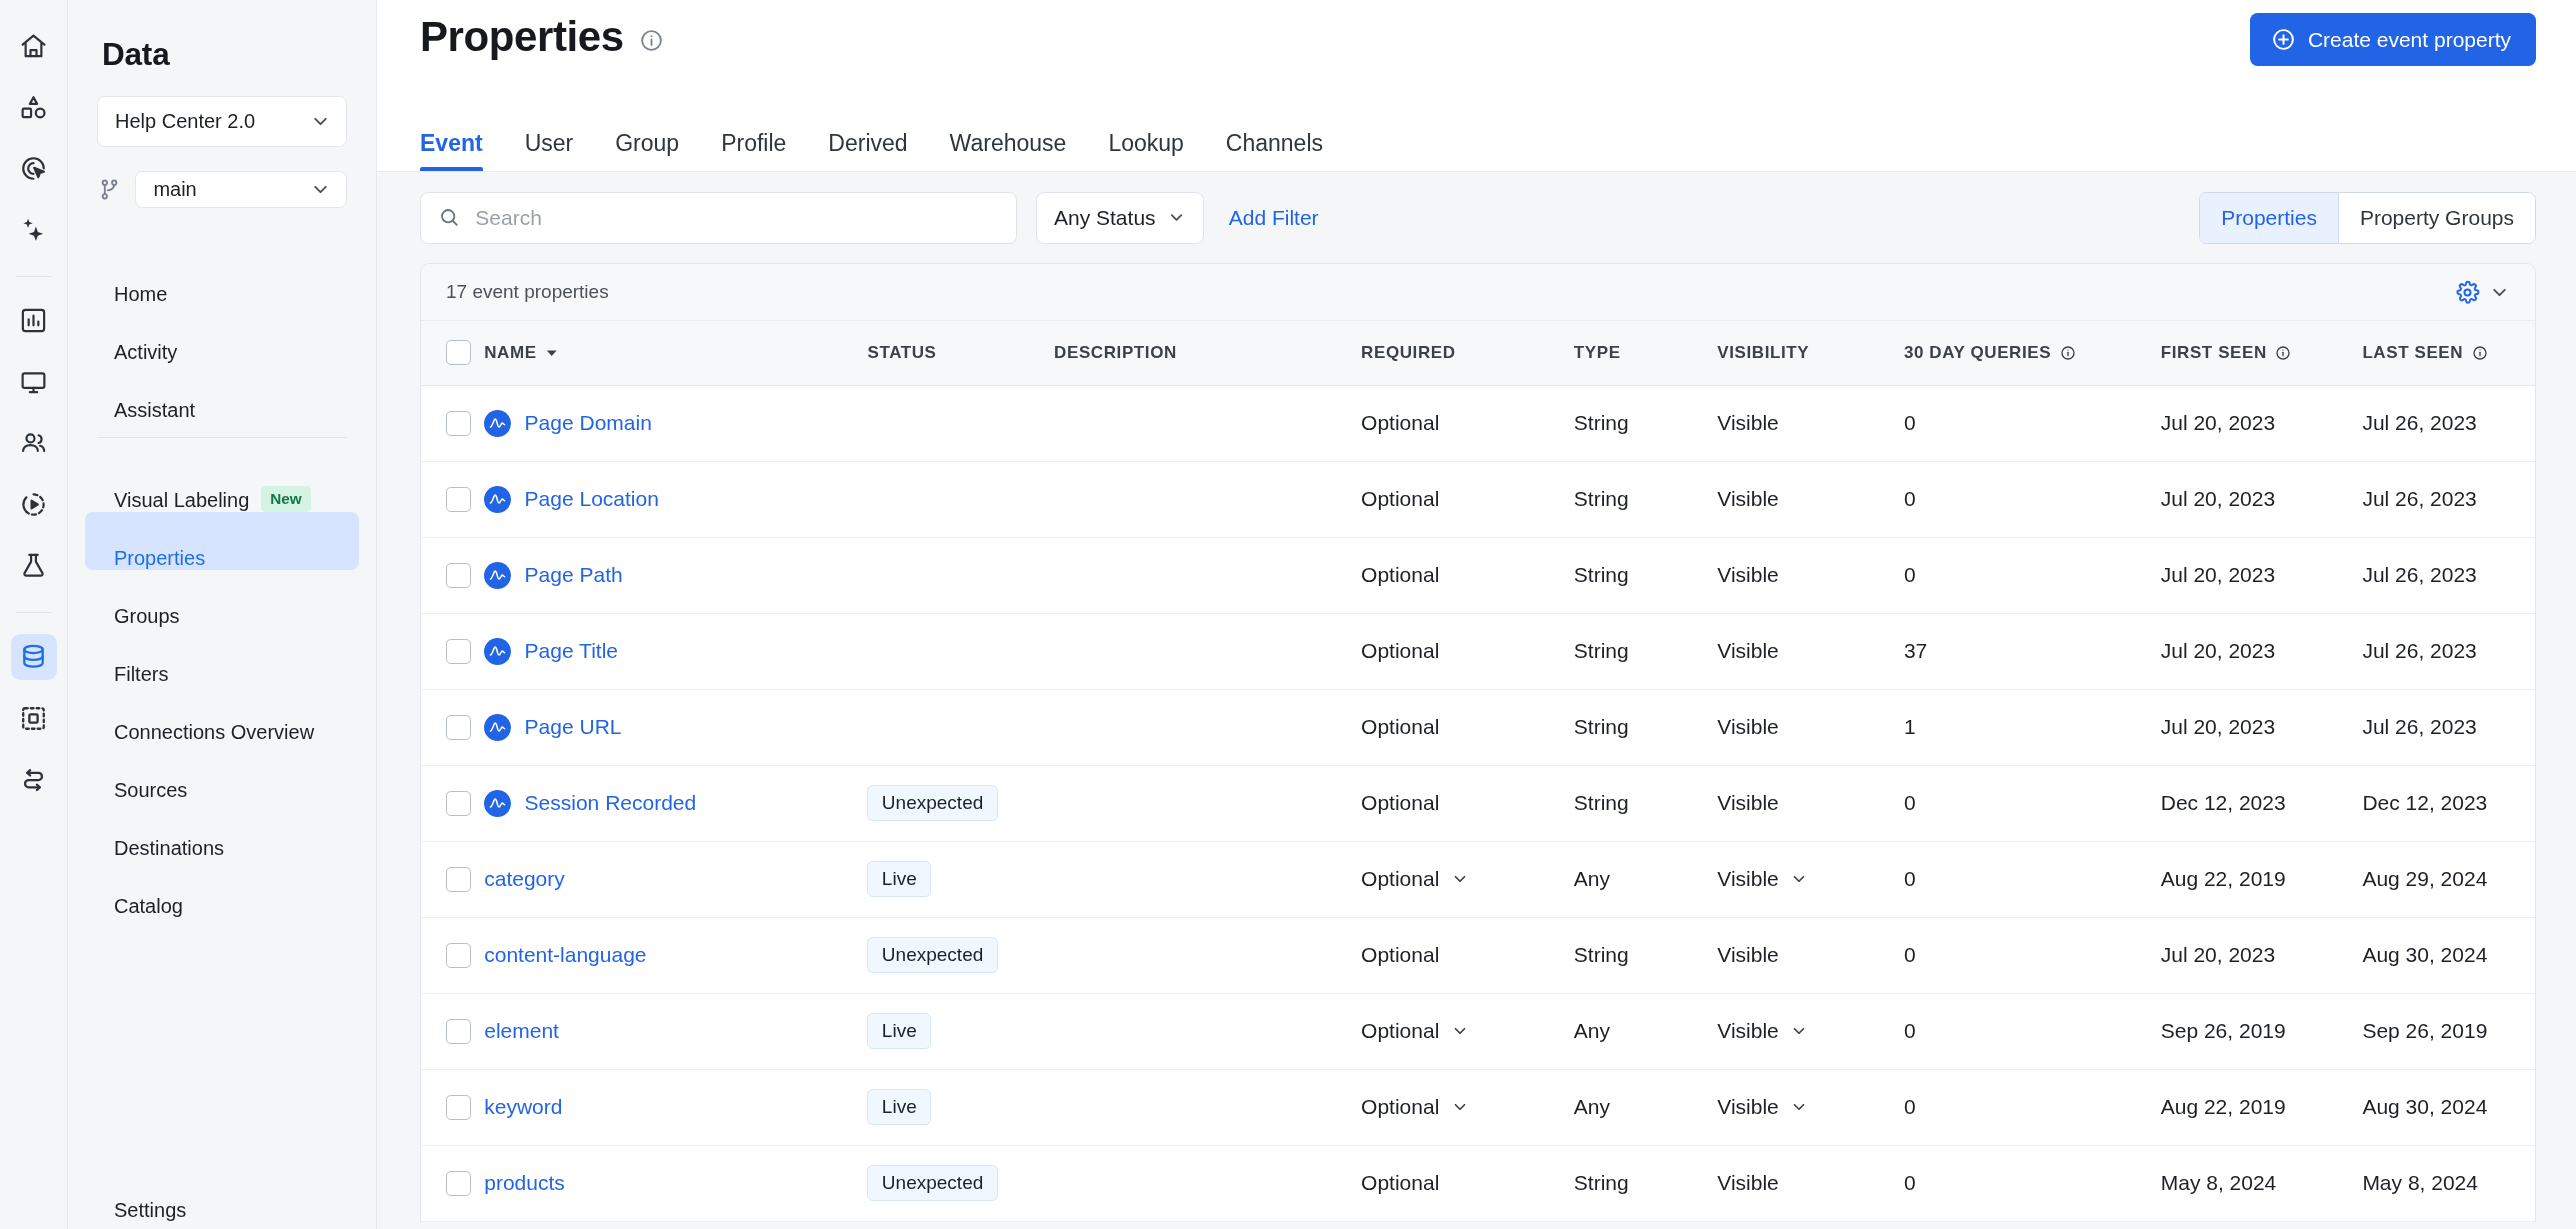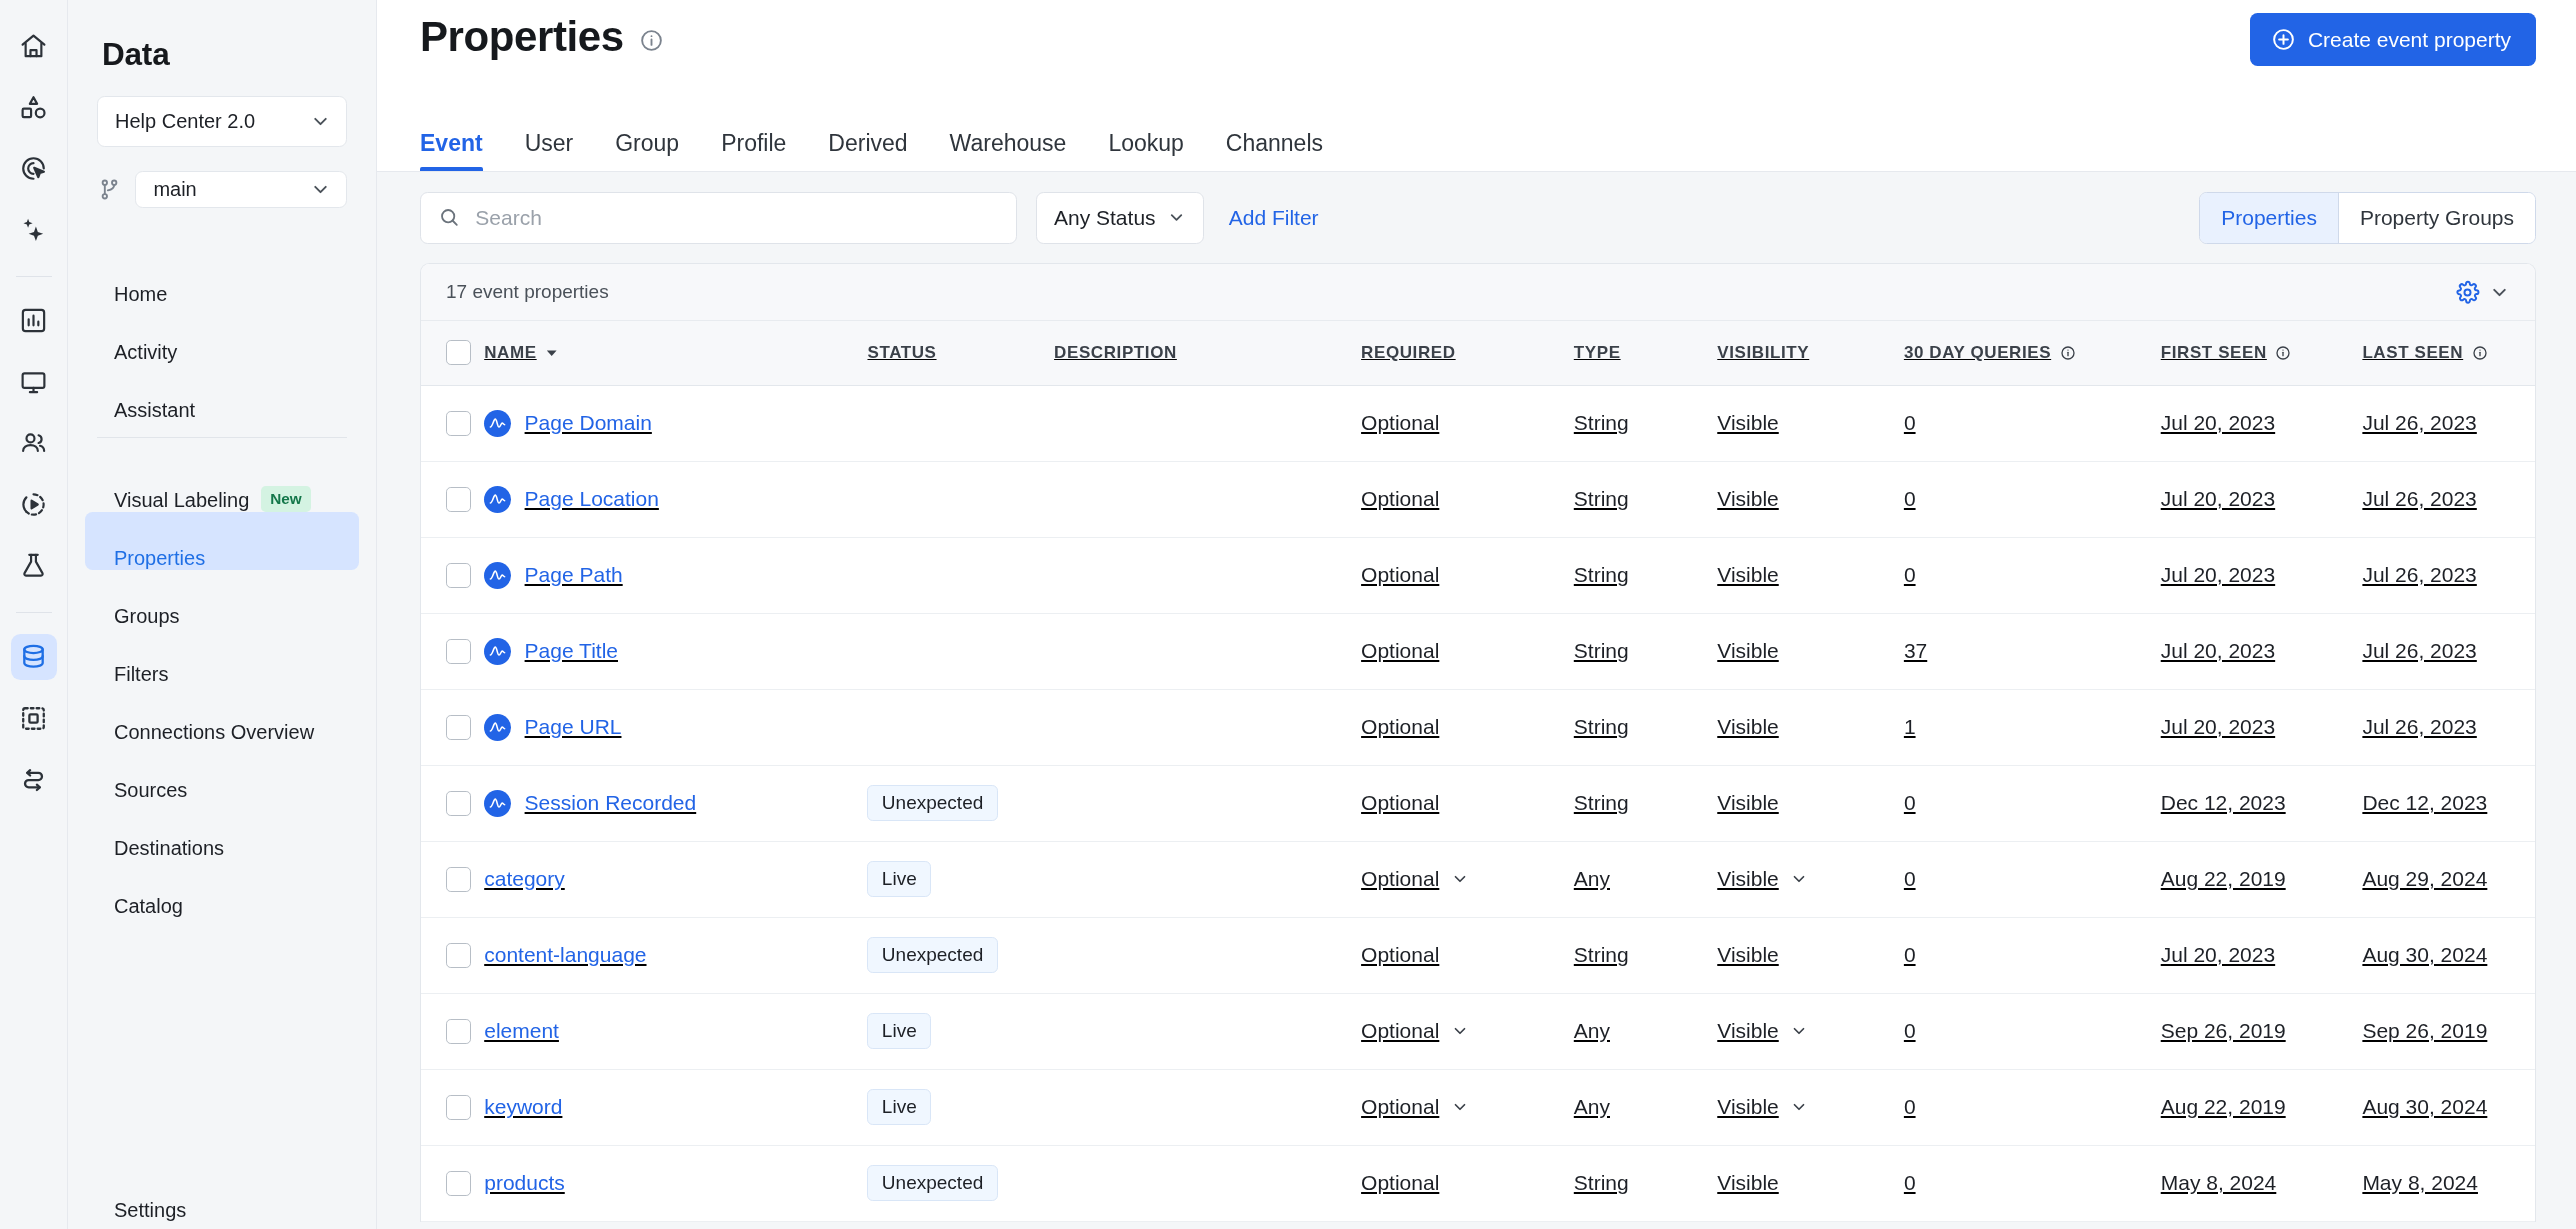--- a/index.html
+++ b/index.html
@@ -136,21 +136,21 @@
     background: #fff; border: 1px solid #e3e7ec; border-radius: 9.5px 9.5px 0 0;
     border-bottom: none; overflow: hidden;
   }
   .card-head {
     height: 57px; display: flex; align-items: center; justify-content: space-between;
     padding: 0 25px 0 25px; background: #f7f8fa; border-bottom: 1px solid #e8ebef;
   }
   .card-count { font-size: 19px; color: #4a5159; }
   .gear-wrap { display: flex; align-items: center; gap: 9.5px; color: #2264e6; cursor: pointer; }
 
-  table { width: 100%; border-collapse: collapse; table-layout: fixed; text-decoration: underline; }
+  table { width: 100%; border-collapse: collapse; table-layout: fixed; }
   thead th {
     font-size: 17px; font-weight: 700; color: #3b4149; letter-spacing: 0.6px;
     text-align: left; height: 64px; padding: 0; vertical-align: middle;
     background: #f7f8fa; border-bottom: 1px solid #e3e7ec;
     white-space: nowrap;
   }
   .th-inner { display: flex; align-items: center; gap: 8.6px; }
   tbody td {
     height: 76px; font-size: 21px; color: #1d2026; vertical-align: middle;
     border-bottom: 1px solid #eceff2; padding: 0; background: #fff;

